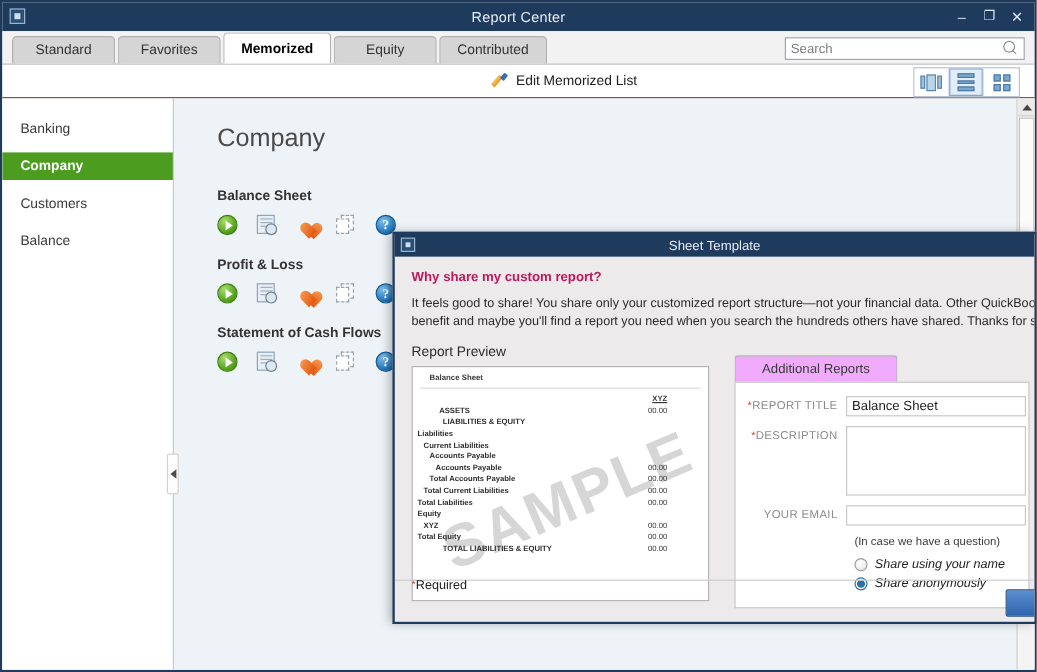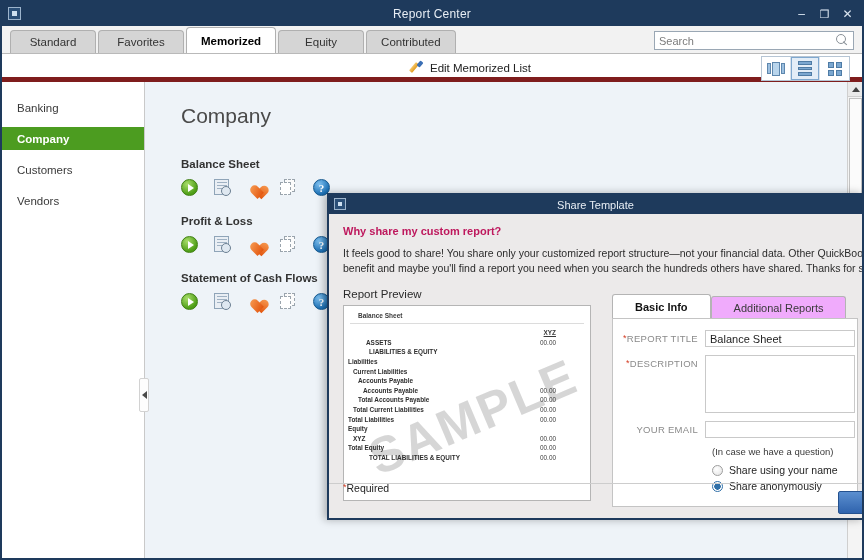--- a/index.html
+++ b/index.html
@@ -65,21 +65,21 @@
     content:""; position:absolute; left:0; top:0; width:8px; height:8px;
     border: 1.4px solid #4a5560; border-radius: 50%;
   }
   .mag::after {
     content:""; position:absolute; left:7px; top:7px; width:5px; height:1.4px;
     background:#4a5560; transform: rotate(42deg); transform-origin: left center;
   }
 
   
   .toolbar {
-    height: 28px; background: #ffffff; border-bottom: 5px solid #7f1d1d;
+    height: 28px; background: #ffffff; border-bottom: 1px solid #7f1d1d;
     display: flex; align-items: center; position: relative;
   }
   .editlink {
     position: absolute; left: 408px; top: 0; height: 28px;
     display: flex; align-items: center; gap: 6px; cursor: pointer;
   }
   .editlink .lbl { font-size: 11.5px; color: #222; }
   .pencil { width: 14px; height: 14px; position: relative; }
   .pencil::before {
     content:""; position:absolute; left:2px; top:1px; width:4px; height:11px;
@@ -289,21 +289,21 @@
     color:#8a8a8a; letter-spacing:.3px; padding-top:3px;
   }
   .req { color:#d43b21; font-size: 9px; vertical-align: top; }
   .fin {
     background:#fff; border:1px solid #c9c9c9; height: 17px; width: 150px;
     font-size: 11px; color:#1d1d1d; padding: 0 4px; display:flex;
     align-items:center;
   }
   .fta { height: 58px; width: 150px; align-items:flex-start; padding-top:3px; }
   .hint { font-size: 9.5px; color:#3a3a3a; padding-left: 99px; margin-bottom:7px; }
-  .radios { padding-left: 99px; }
+  .radios { padding-left: 99px; font-style: italic; }
   .radio-row { display:flex; align-items:center; gap:6px; margin-bottom: 4px;
                cursor:pointer; }
   .rb { width:11px;height:11px;border-radius:50%;border:1px solid #9e9e9e;
         background: radial-gradient(circle at 40% 35%, #fff, #e2e2e2); }
   .rb.on { border-color:#2f6fa8;
            background: radial-gradient(circle at 50% 50%, #2f6fa8 0 3px, #fff 3.5px 5px, #dcdcdc 5.5px); }
   .radio-row .rl { font-size: 10.5px; color:#242424; }
 
   .required-note {
     position:absolute; left: 14px; bottom: 26px; font-size:10.5px; color:#222;
@@ -379,21 +379,21 @@
         </div>
       </div>
     </div>
 
     <div class="bodywrap">
 
       <div class="sidebar">
         <div class="side-item">Banking</div>
         <div class="side-item active">Company</div>
         <div class="side-item">Customers</div>
-        <div class="side-item">Vendors</div>
+        <div class="side-item">Balance</div>
         <div class="collapse-handle">
           <i></i>
         </div>
       </div>
 
       <div class="content">
         <div class="content-inner">
           <div class="page-title">Company</div>
 
           <div class="rep-group">
@@ -479,21 +479,21 @@
         </div>
       </div>
     </div>
   </div>
 
   <div class="dlg">
     <div class="dlg-title">
       <div class="dicon">
           <i></i>
         </div>
-      <div class="t">Share Template</div>
+      <div class="t">Sheet Template</div>
     </div>
     <div class="dlg-body">
       <div class="dlg-h1">Why share my custom report?</div>
       <div class="dlg-p">It feels good to share! You share only your customized report structure—not your financial data. Other QuickBooks users benefit and maybe you'll find a report you need when you search the hundreds others have shared. Thanks for sharing!</div>
 
       <div class="preview-label">Report Preview</div>
       <div class="preview-box">
         <div class="pv-title">Balance Sheet</div>
         <div class="watermark">SAMPLE</div>
         <table class="pv-table">
@@ -553,21 +553,20 @@
           <tr>
                 <td class="lbl" style="padding-left:25px">TOTAL LIABILITIES &amp; EQUITY</td>
                 <td class="amt">00.00</td>
               </tr>
         </tbody>
           </table>
       </div>
 
       <div class="form-panel">
         <div class="ftabs">
-          <div class="ftab active">Basic Info</div>
           <div class="ftab">Additional Reports</div>
         </div>
         <div class="form-body">
 
           <div class="frow">
             <div class="flabel"><span class="req">*</span><span>REPORT TITLE</span></div>
             <div class="fin">Balance Sheet</div>
           </div>
 
           <div class="frow">

